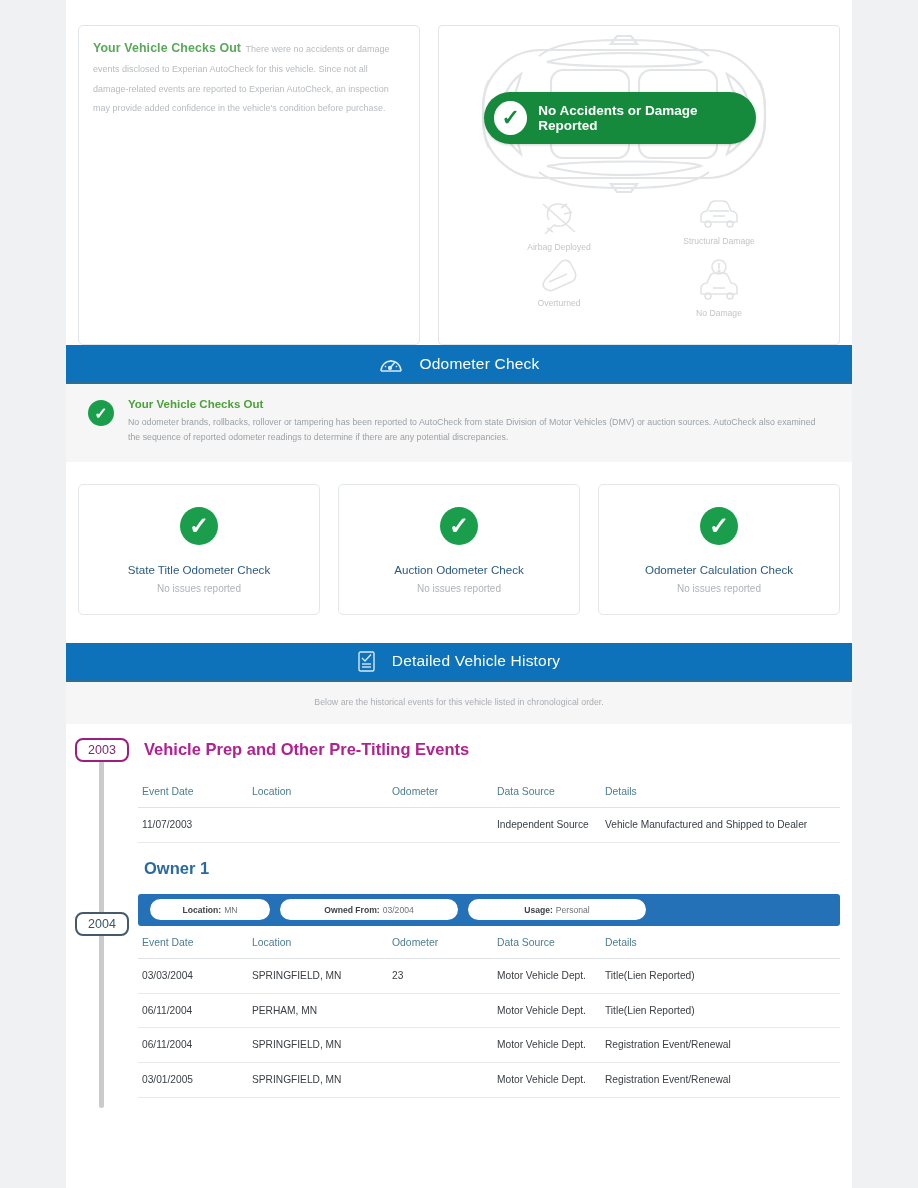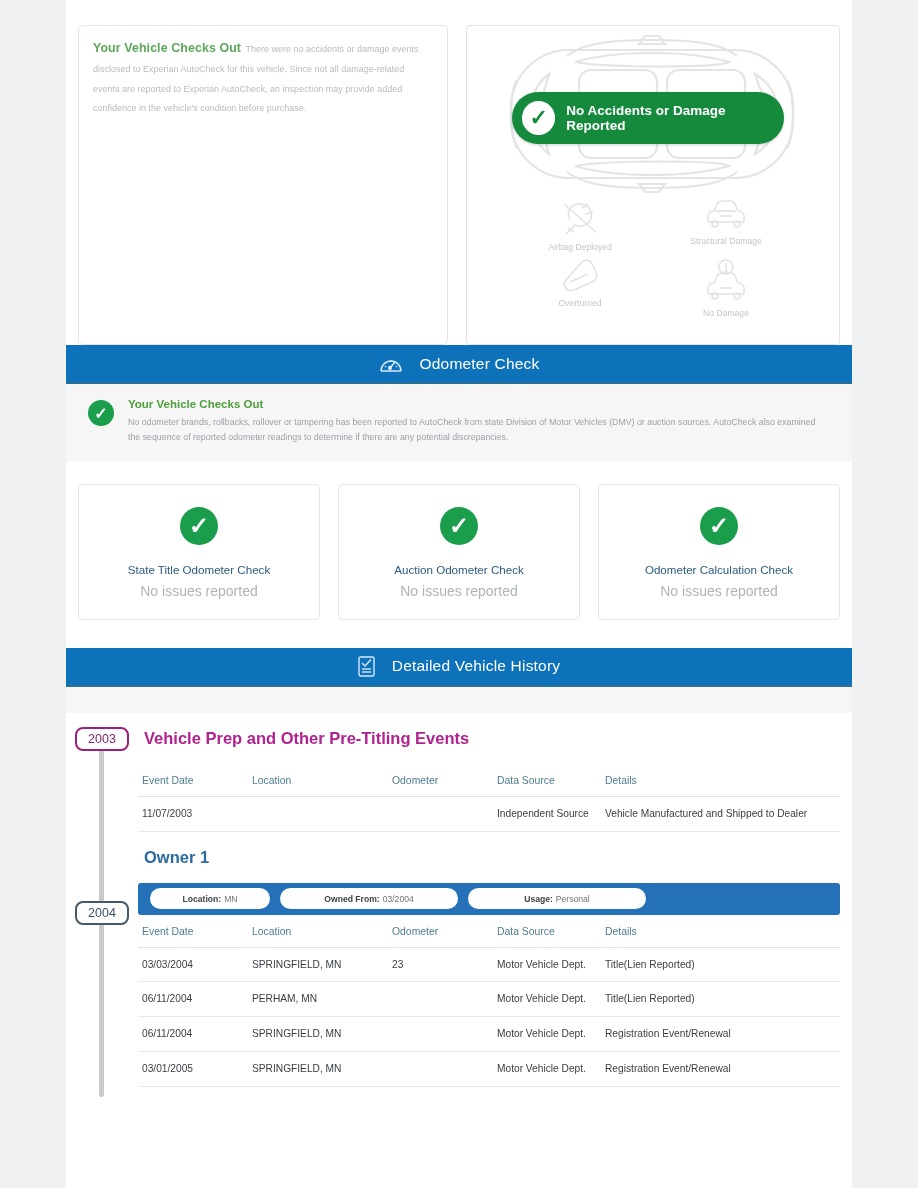--- a/index.html
+++ b/index.html
@@ -16,21 +16,21 @@
     background: #f0f1f2;
   }
   .sheet {
     position: absolute;
     left: 66px; top: 0; width: 786px; min-height: 1188px;
     background: #ffffff;
   }
   
   .accident-wrap { display: flex; padding: 25px 12px 0 12px; gap: 18px; }
   .checks-card {
-    width: 370px; min-height: 78px;
+    width: 342px; min-height: 78px;
     border: 1px solid #e2e5e7; border-radius: 5px;
     padding: 12px 14px 14px 14px;
     background: #fff;
   }
   .checks-head {
     color: #5aa85a; font-weight: bold; font-size: 12.4px;
     letter-spacing: .1px;
   }
   .checks-body {
     color: #b7bcc0; font-size: 9px; line-height: 1.75; display: inline;
@@ -90,21 +90,21 @@
     flex: 1; border: 1px solid #e4e7e9; border-radius: 5px;
     padding: 22px 10px 20px 10px; text-align: center; background: #fff;
   }
   .odo-card .big-check {
     width: 38px; height: 38px; border-radius: 50%; background: #1a9e4b;
     color: #fff; font-size: 24px; font-weight: bold;
     display: flex; align-items: center; justify-content: center;
     margin: 0 auto 18px auto;
   }
   .odo-card .ttl { color: #2b5a80; font-size: 11.6px; margin-bottom: 7px; }
-  .odo-card .sub { color: #adb3b8; font-size: 14px; }
+  .odo-card .sub { color: #adb3b8; font-size: 10px; }
   
   .dvh-info {
     background: #f6f6f7; text-align: center;
     padding: 12px 10px 14px 10px;
     font-size: 8.8px; color: #a9aeb2; line-height: 1.85;
   }
   .dvh-info b { color: #4b5156; }
   
   .timeline { position: relative; padding: 0 12px 0 0; background: #fff; }
   .tl-rail {
@@ -290,20 +290,21 @@
           <rect x="1" y="1" width="15" height="19" rx="1.5"></rect>
           <path d="M4 7 L7 10 L13 3.5"></path>
           <path d="M4 13 L13 13"></path>
             <path d="M4 16 L13 16"></path>
         </svg>
       </span>
       <span class="title">Detailed Vehicle History</span>
     </div>
 
     <div class="dvh-info">
+      <div>Below are the historical events for this vehicle listed in chronological order.</div>
     </div>
 
     <div class="timeline">
       <div class="tl-rail"></div>
 
       <div class="year-badge year-2003">2003</div>
       <div class="year-badge year-2004">2004</div>
 
       <div class="tl-block">
         <h3 class="h-magenta">Vehicle Prep and Other Pre-Titling Events</h3>

